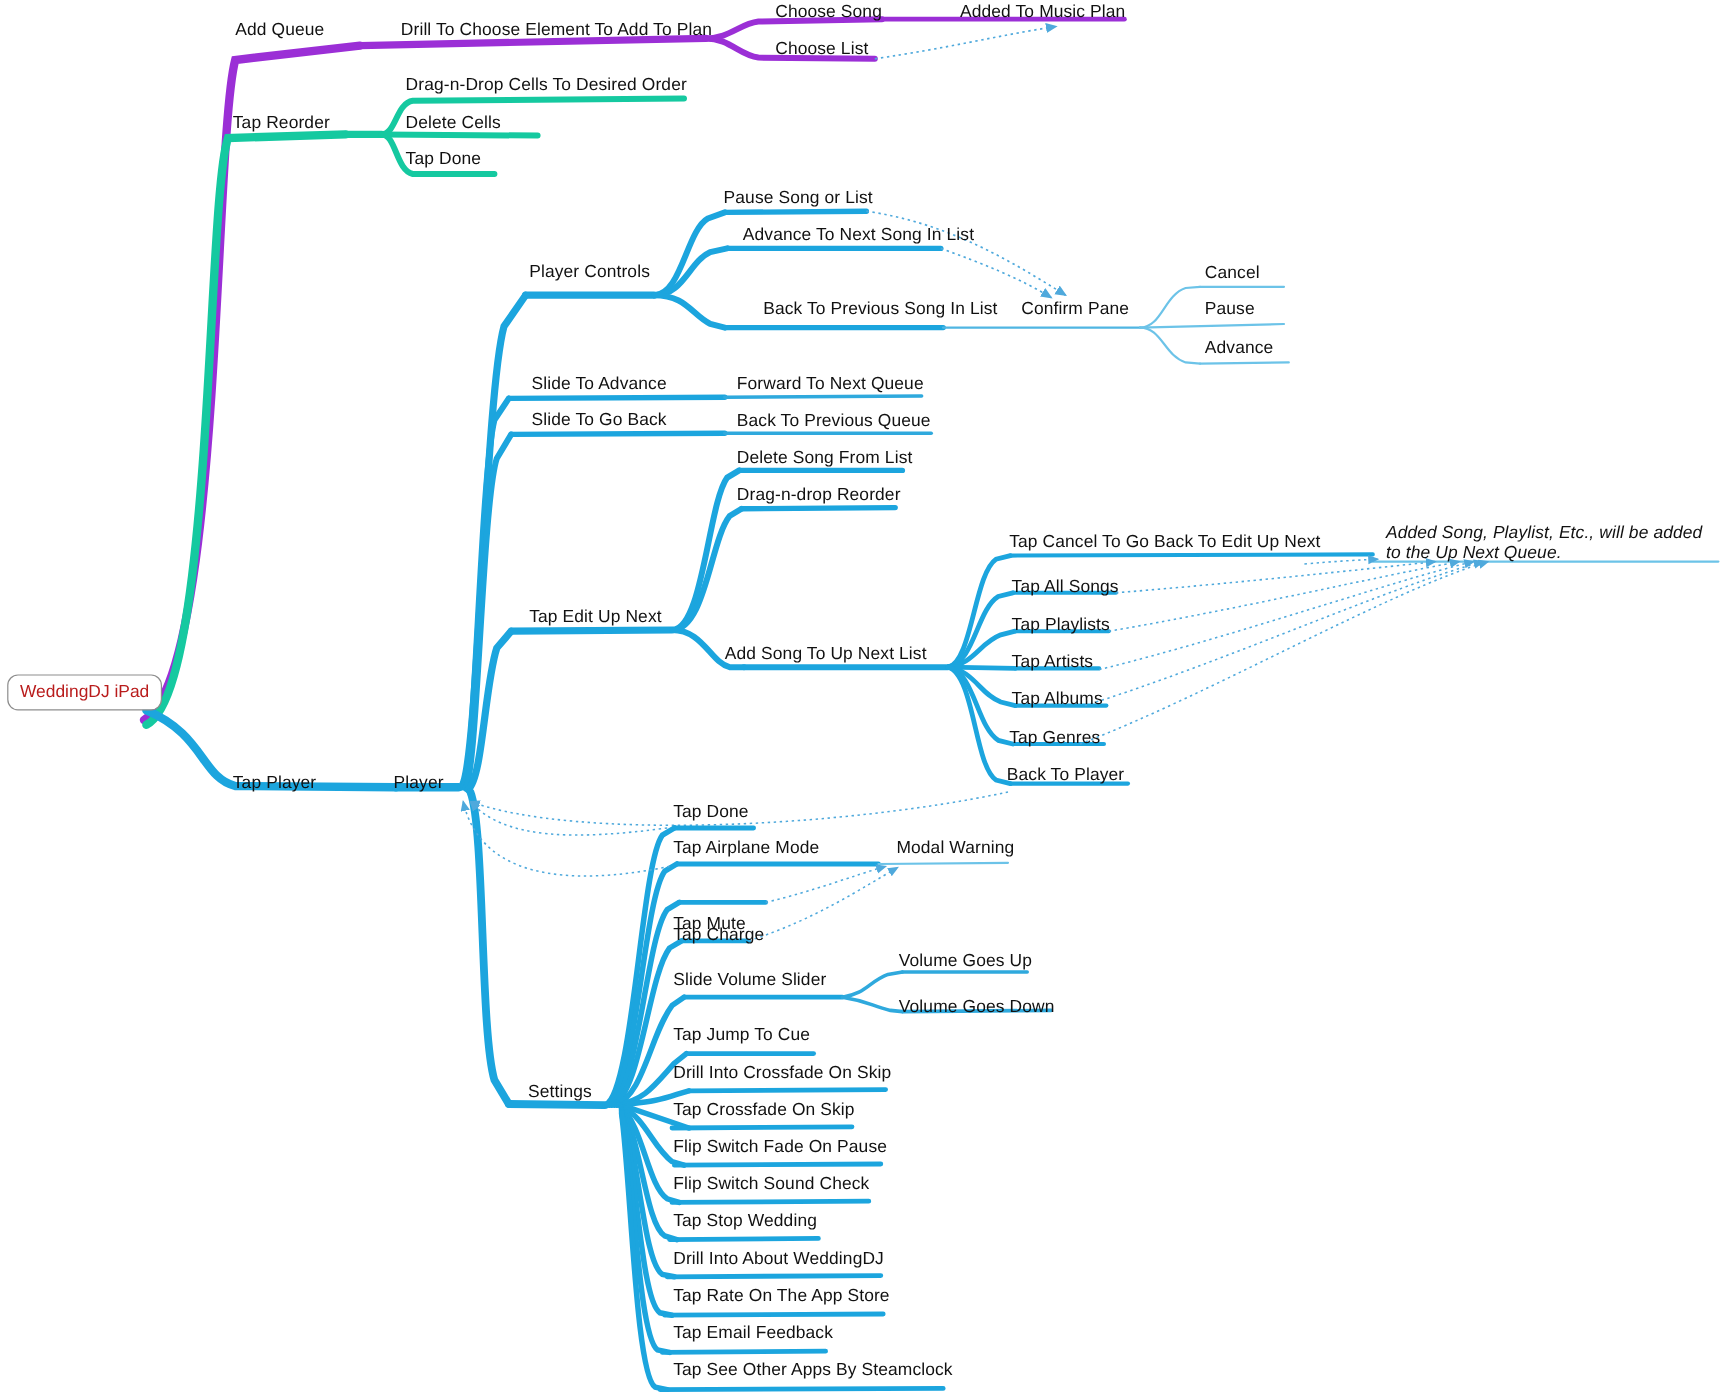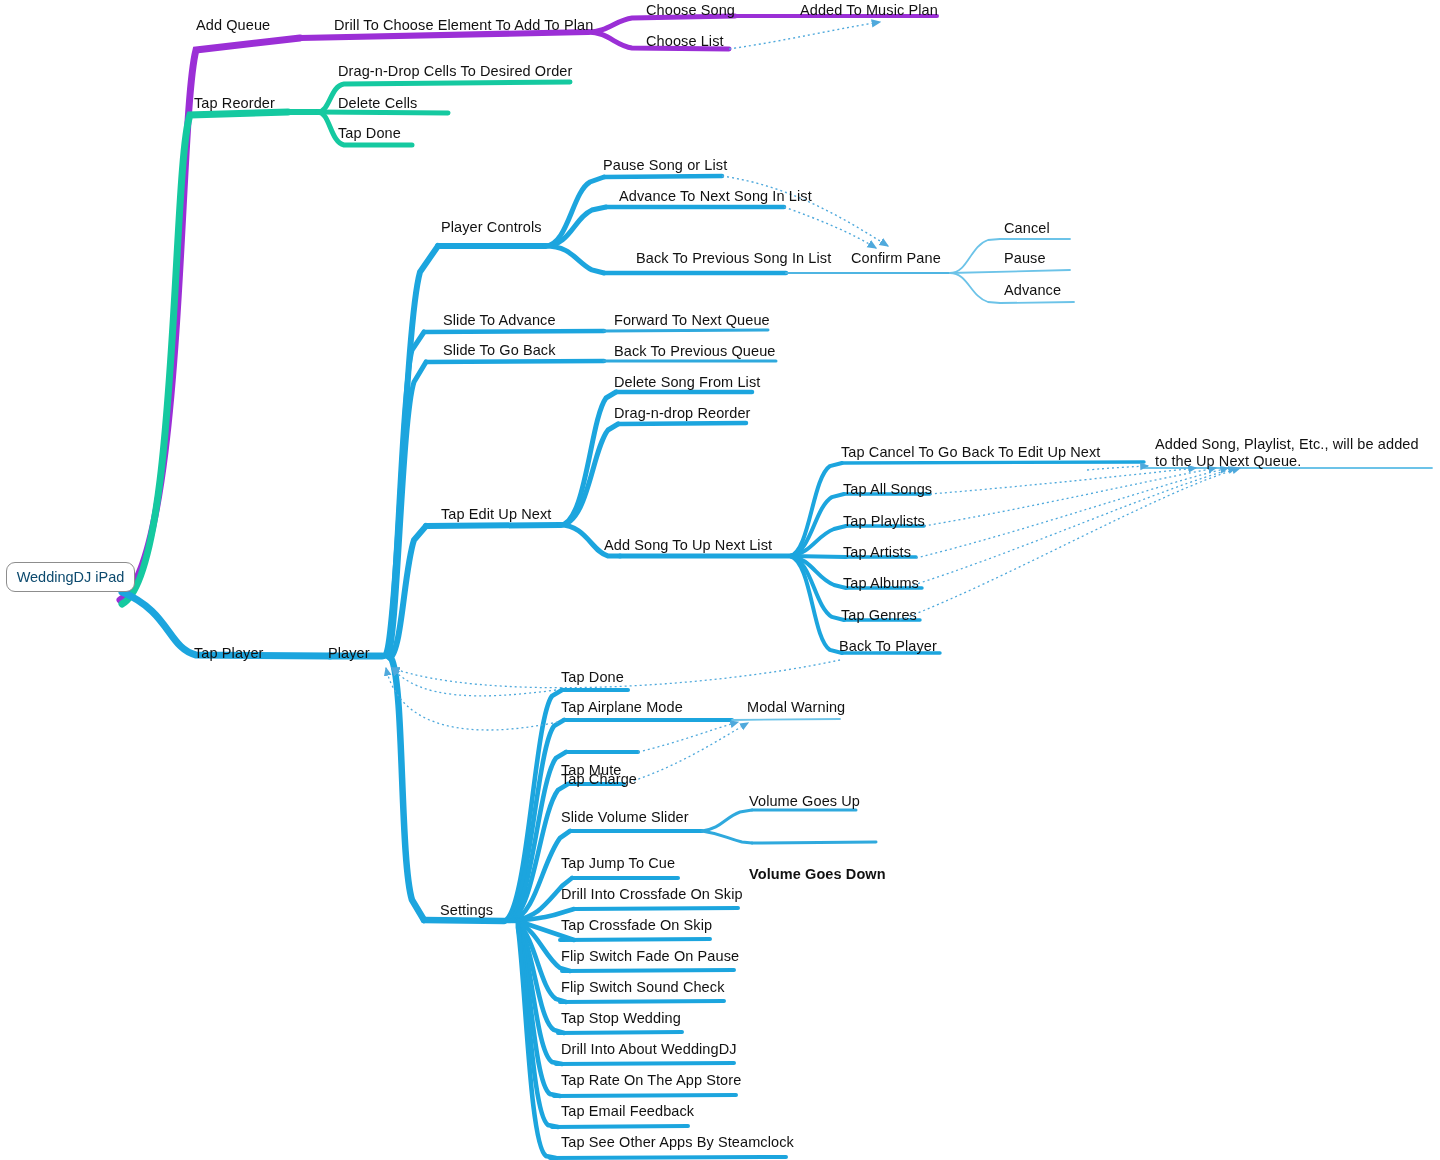--- a/index.html
+++ b/index.html
@@ -26,39 +26,40 @@
     font-size: 14.5px;
     color: #111111;
     white-space: nowrap;
     line-height: 15px;
     letter-spacing: 0.1px;
   }
   .node-label.two-line {
     white-space: normal;
     line-height: 17px;
     width: 280px;
+    font-style: italic;
   }
   .root-node {
     position: absolute;
     left: 6px;
     top: 562px;
     width: 129px;
     height: 30px;
     border: 1.6px solid #8d8d8d;
     border-radius: 9px;
     background: #ffffff;
     box-sizing: border-box;
   }
   .root-node span {
     position: absolute;
     left: 0; right: 0;
     top: 6px;
     text-align: center;
     font-size: 14.5px;
-    color: #0c4a6e;
+    color: #b91c1c;
     font-family: "Liberation Sans", sans-serif;
   }
 </style>
 </head>
 <body>
 
 <svg id="map" viewBox="0 0 1440 1160">
   <defs>
     <marker id="arrow" markerWidth="7" markerHeight="7" refX="6" refY="3" orient="auto">
       <path d="M0,0 L7,3 L0,6 z" fill="#4FA9DC"></path>
@@ -272,21 +273,21 @@
 
 <div class="node-label two-line" style="left:1155px; top:436px;">Added Song, Playlist, Etc., will be added to the Up Next Queue.</div>
 
 <div class="node-label" style="left:440px; top:903px;">Settings</div>
 <div class="node-label" style="left:561px; top:670px;">Tap Done</div>
 <div class="node-label" style="left:561px; top:700px;text-align:center;">Tap Airplane Mode</div>
 <div class="node-label" style="left:561px; top:732px;margin-top:40px;">Tap Charge</div>
 <div class="node-label" style="left:561px; top:763px;">Tap Mute</div>
 <div class="node-label" style="left:561px; top:810px;">Slide Volume Slider</div>
 <div class="node-label" style="left:749px; top:794px;">Volume Goes Up</div>
-<div class="node-label" style="left:749px; top:867px;font-weight:bold;">Volume Goes Down</div>
+<div class="node-label" style="left:749px; top:832px;">Volume Goes Down</div>
 <div class="node-label" style="left:561px; top:856px;">Tap Jump To Cue</div>
 <div class="node-label" style="left:561px; top:887px;">Drill Into Crossfade On Skip</div>
 <div class="node-label" style="left:561px; top:918px;">Tap Crossfade On Skip</div>
 <div class="node-label" style="left:561px; top:949px;">Flip Switch Fade On Pause</div>
 <div class="node-label" style="left:561px; top:980px;">Flip Switch Sound Check</div>
 <div class="node-label" style="left:561px; top:1011px;">Tap Stop Wedding</div>
 <div class="node-label" style="left:561px; top:1042px;">Drill Into About WeddingDJ</div>
 <div class="node-label" style="left:561px; top:1073px;">Tap Rate On The App Store</div>
 <div class="node-label" style="left:561px; top:1104px;">Tap Email Feedback</div>
 <div class="node-label" style="left:561px; top:1135px;">Tap See Other Apps By Steamclock</div>

